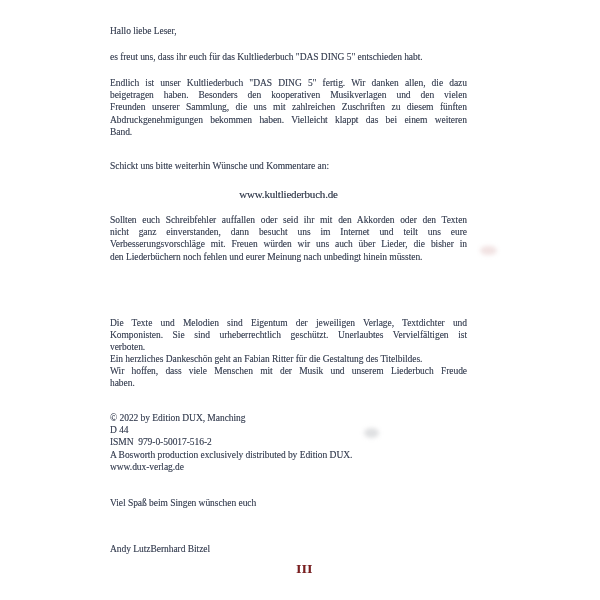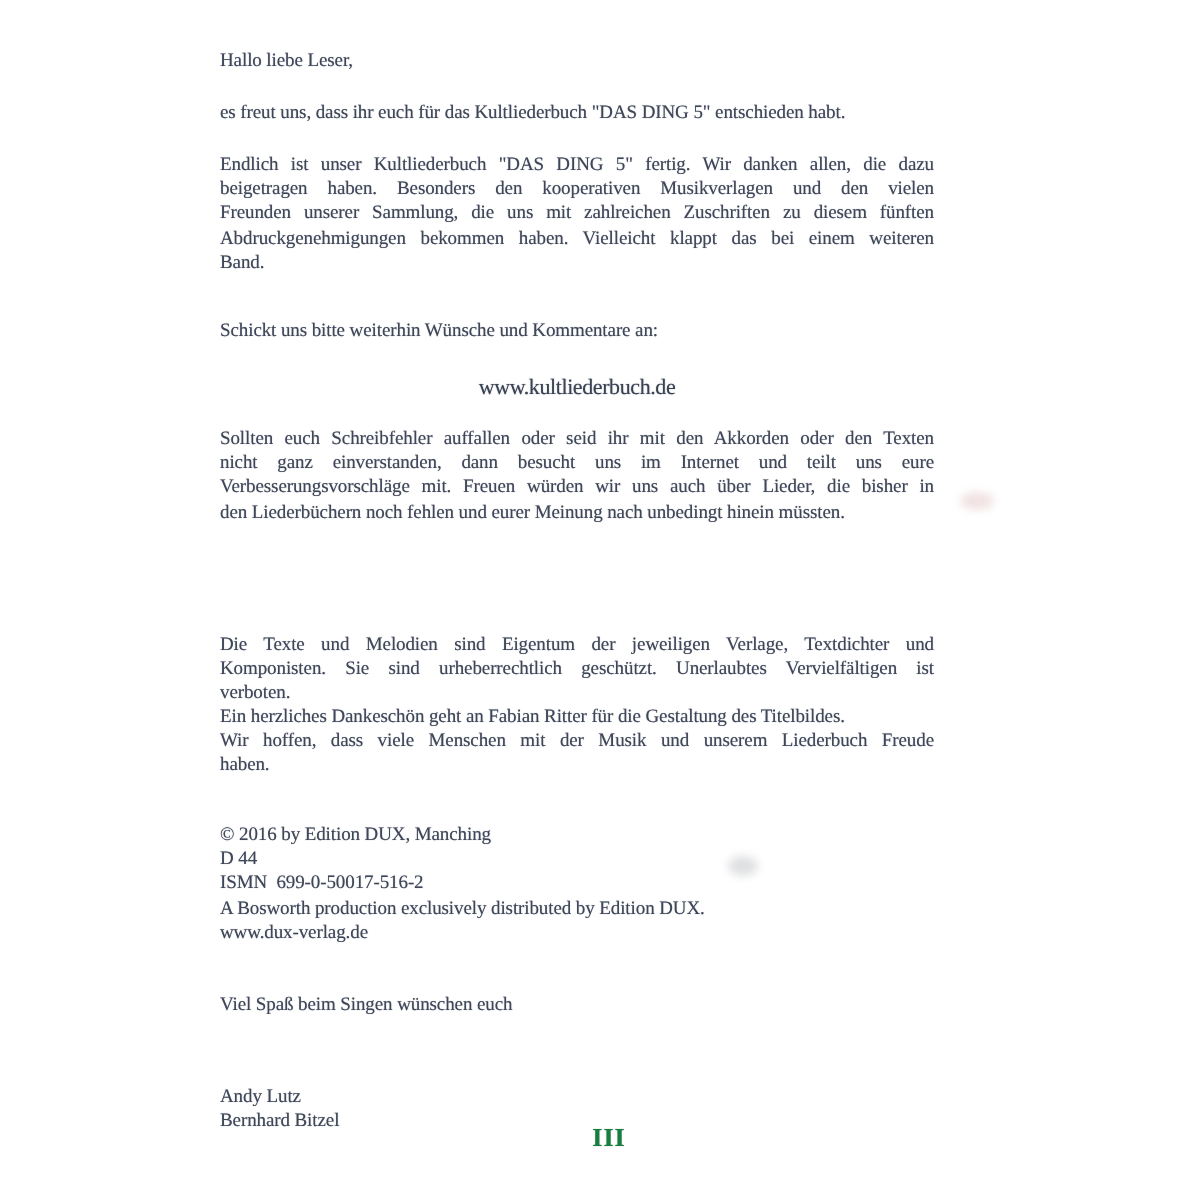--- a/index.html
+++ b/index.html
@@ -14,25 +14,25 @@
     text-shadow:0 0 .5px rgba(62,70,88,.55);
   }
   .para .line{text-align:justify;text-align-last:justify;}
   .para .line:last-child{text-align-last:left;}
   .left .line{text-align:left;}
   .imprint .line{white-space:pre-wrap;}
   .url{
     text-align:center;font-size:11px;line-height:20px;letter-spacing:-0.2px;
     color:#39415200;color:#394152;text-shadow:0 0 .6px rgba(57,65,82,.6);
   }
-  .signatures{display:flex;justify-content:flex-start;flex-direction:column;}
+  .signatures{display:flex;justify-content:flex-start;}
   .signatures .sig-right{margin-right:26px;}
   .pagenum{
     position:absolute;left:126px;width:357px;top:561px;text-align:center;
-    font-size:13px;font-weight:bold;letter-spacing:.5px;color:#15803d;
+    font-size:13px;font-weight:bold;letter-spacing:.5px;color:#7f1d1d;
     text-shadow:0 0 .5px rgba(58,65,80,.6);
   }
   .smudge{position:absolute;border-radius:50%;filter:blur(2px);pointer-events:none;}
   .smudge-pink{left:480px;top:246px;width:17px;height:9px;background:rgba(205,150,150,.28);}
   .smudge-gray{left:364px;top:428px;width:15px;height:10px;background:rgba(150,152,158,.30);}
 </style>
 </head>
 <body>
 
 <div class="page">
@@ -68,23 +68,23 @@
     </div>
 
   <div class="blk" style="top:353px">Ein herzliches Dankeschön geht an Fabian Ritter für die Gestaltung des Titelbildes.</div>
 
   <div class="blk para" style="top:365px">
       <div class="line">Wir hoffen, dass viele Menschen mit der Musik und unserem Liederbuch Freude</div>
       <div class="line">haben.</div>
     </div>
 
   <div class="blk left imprint" style="top:412px">
-      <div class="line">© 2016 by Edition DUX, Manching</div>
+      <div class="line">© 2022 by Edition DUX, Manching</div>
       <div class="line">D 44</div>
-      <div class="line">ISMN  699-0-50017-516-2</div>
+      <div class="line">ISMN  979-0-50017-516-2</div>
       <div class="line">A Bosworth production exclusively distributed by Edition DUX.</div>
       <div class="line">www.dux-verlag.de</div>
     </div>
 
   <div class="blk" style="top:497px">Viel Spaß beim Singen wünschen euch</div>
 
   <div class="blk signatures" style="top:543px">
     <span class="sig-left">Andy Lutz</span>
     <span class="sig-right">Bernhard Bitzel</span>
   </div>

